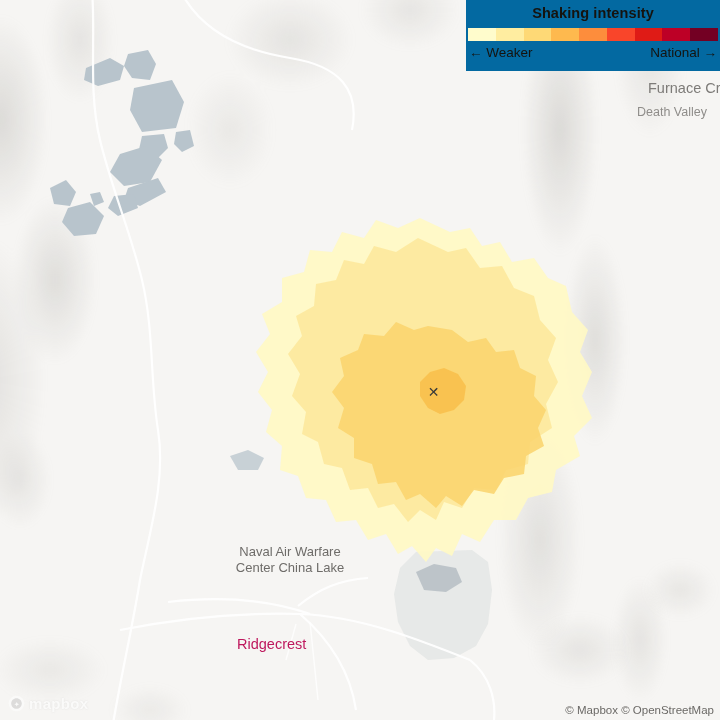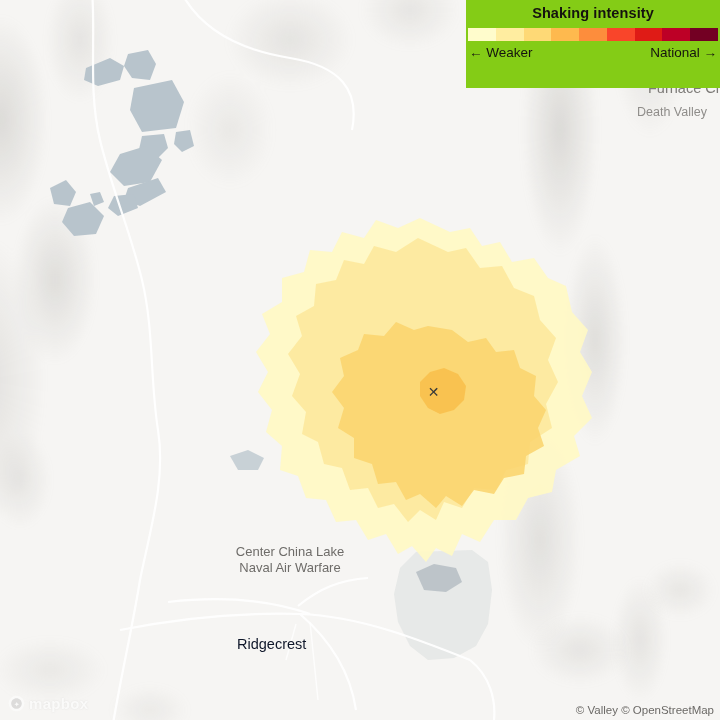--- a/index.html
+++ b/index.html
@@ -91,27 +91,27 @@
   .lbl-deathvalley {
     left:637px; top:105px;
     color:#8f8d8a; font-size:12.5px;
   }
   .lbl-naval {
     left:190px; top:544px; width:200px;
     color:#6e6c69; font-size:13px; line-height:16px; text-align:center;
   }
   .lbl-ridgecrest {
     left:237px; top:636px;
-    color:#0f172a; font-size:14.5px;
+    color:#be185d; font-size:14.5px;
   }
 
   
   .legend {
-    position:absolute; left:466px; top:0; width:254px; height:88px;
-    background:#84cc16; z-index:40;
+    position:absolute; left:466px; top:0; width:254px; height:71px;
+    background:#0369a1; z-index:40;
   }
   .legend-title {
     text-align:center; font-size:14.5px; font-weight:700;
     color:#15130f; padding-top:5px; letter-spacing:.1px;
   }
   .legend-bar {
     display:flex; height:13px; margin:7px 2px 0 2px;
   }
   .legend-bar span { flex:1 1 auto; display:block; height:100%; }
   .legend-foot {
@@ -231,22 +231,22 @@
   </svg>
 
   <div class="epicenter">✕</div>
 
   <div class="label lbl-park">
     <div>Death Valley</div>
   </div>
   <div class="label lbl-furnace">Furnace Cre</div>
   <div class="label lbl-deathvalley">Death Valley</div>
   <div class="label lbl-naval">
+    <div>Naval Air Warfare</div>
     <div>Center China Lake</div>
-    <div>Naval Air Warfare</div>
   </div>
   <div class="label lbl-ridgecrest">Ridgecrest</div>
 
   <div class="legend">
     <div class="legend-title">Shaking intensity</div>
     <div class="legend-bar" id="legend-bar">
         <span style="background: rgb(255, 252, 204);"></span>
         <span style="background: rgb(255, 237, 160);"></span>
         <span style="background: rgb(254, 217, 118);"></span>
         <span style="background: rgb(254, 185, 78);"></span>
@@ -263,15 +263,15 @@
   </div>
 
   <div class="mapbox-logo">
     <svg width="17" height="17" viewBox="0 0 24 24">
       <circle cx="12" cy="12" r="11" fill="#ffffff" opacity="0.9"></circle>
       <path d="M12 4.5c-4.1 0-7.5 3.4-7.5 7.5s3.4 7.5 7.5 7.5 7.5-3.4 7.5-7.5S16.1 4.5 12 4.5zm3.6 8.6l-2.3 1-1 2.3-1-2.3-2.3-1 2.3-1 1-2.3 1 2.3z" fill="#c9c9c9"></path>
     </svg>
     <span class="mapbox-word">mapbox</span>
   </div>
 
-  <div class="attrib">© Valley © OpenStreetMap</div>
+  <div class="attrib">© Mapbox © OpenStreetMap</div>
 
 </div>
 
 </body></html>

